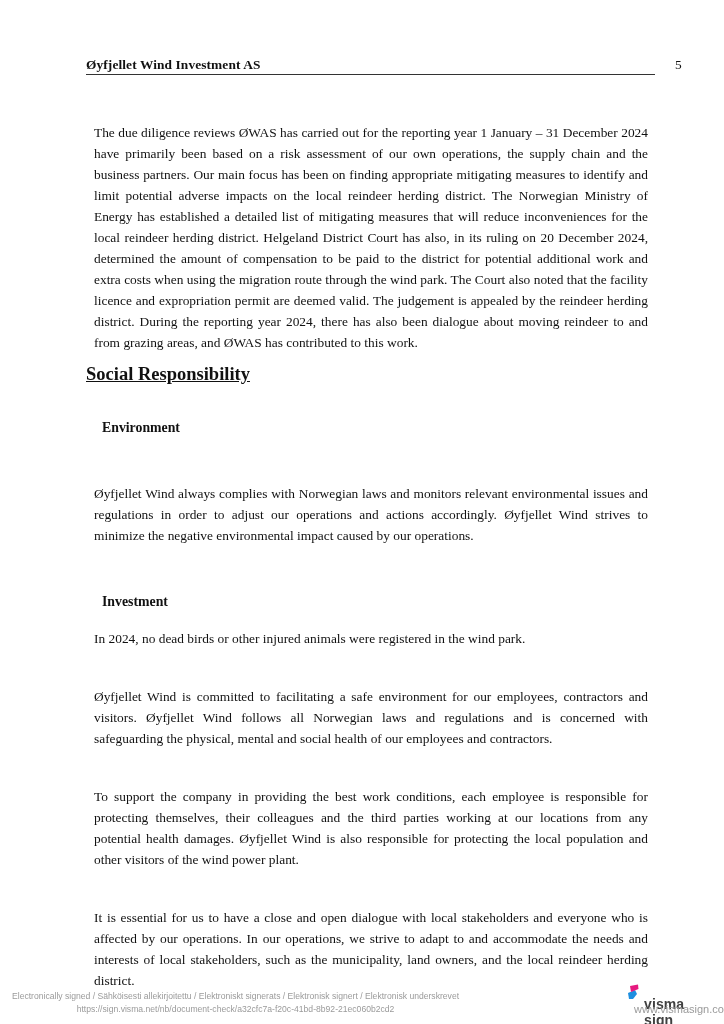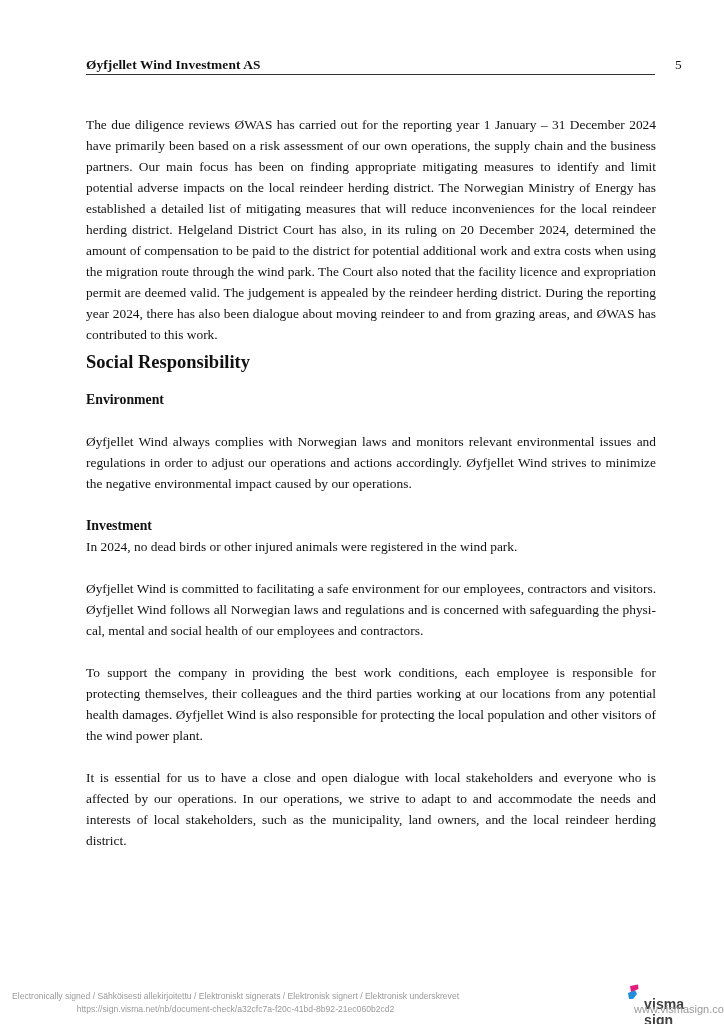--- a/index.html
+++ b/index.html
@@ -38,34 +38,35 @@
     font-size: 13.4px;
     width: 12px;
   }
   .content {
     position: absolute;
     left: 86px;
     top: 114px;
     width: 570px;
   }
   p.body {
-    margin: 0;
+    margin: 8px;
     font-size: 13.4px;
     line-height: 21px;
     text-align: justify;
     hyphens: manual;
   }
   .h1 {
     margin: 4px 0 0 0;
     font-size: 18.5px;
     font-weight: bold;
     line-height: 26px;
+    text-decoration: underline;
   }
   .h2 {
-    margin: 0;
+    margin: 16px;
     font-size: 13.8px;
     font-weight: bold;
     line-height: 21px;
   }
   .gap-after-h1 { height: 14px; }
   .gap { height: 21px; }
   .footer-left {
     position: absolute;
     left: 12px;
     top: 990px;

